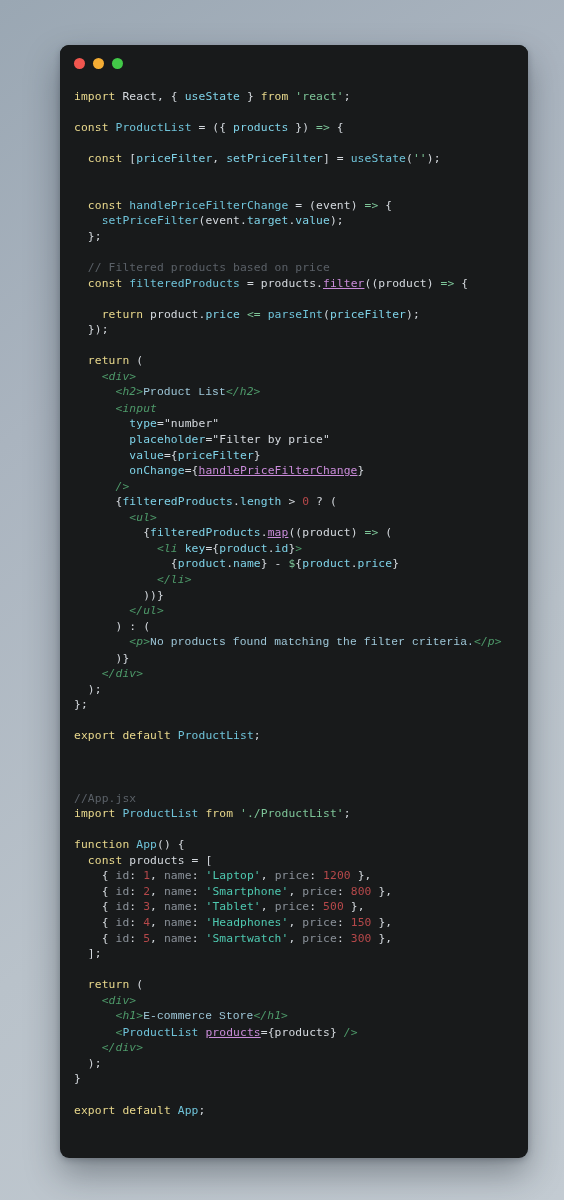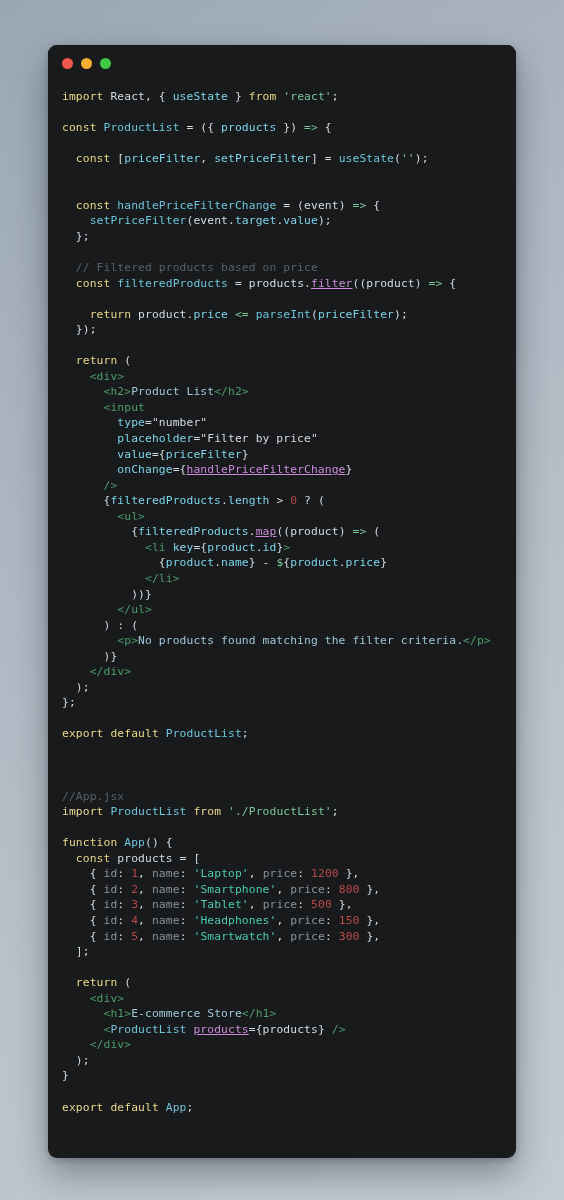--- a/index.html
+++ b/index.html
@@ -11,20 +11,21 @@
   }
   body {
     background: linear-gradient(145deg, #9aa7b3 0%, #aab4bf 28%, #b9c2ca 62%, #c3cbd2 100%);
     font-family: "DejaVu Sans Mono", monospace;
   }
 
   #page {
     position: relative;
     width: 548px;
     height: 1200px;
+    margin-left: 12px;
   }
 
   
   .window {
     position: absolute;
     left: 48px;
     top: 45px;
     width: 468px;
     height: 1113px;
     background: #181a1b;
@@ -68,22 +69,22 @@
 
   
   .kw       { color: #e8d88c; }  
   .ident    { color: #d4d9de; }  
   .fnname   { color: #6fc3d9; }  
   .var      { color: #7fd3e8; }  
   .prop     { color: #c98bd9; text-decoration: underline; }  
   .str      { color: #7ec699; }  
   .str2     { color: #4ec9b0; }  
   .num      { color: #b5484a; }  
-  .tag      { color: #4e9a6a; }  
-  .text     { color: #9ec7d8; }  
+  .tag      { color: #4e9a6a; font-style: italic; }  
+  .text     { color: #9ec7d8; font-family: Liberation Mono, monospace; }  
   .comment  { color: #5a6067; }  
   .key      { color: #8a9199; }  
   .op       { color: #7ec699; }
 </style>
 </head>
 <body>
 
 <div id="page">
 
   <div class="window">

